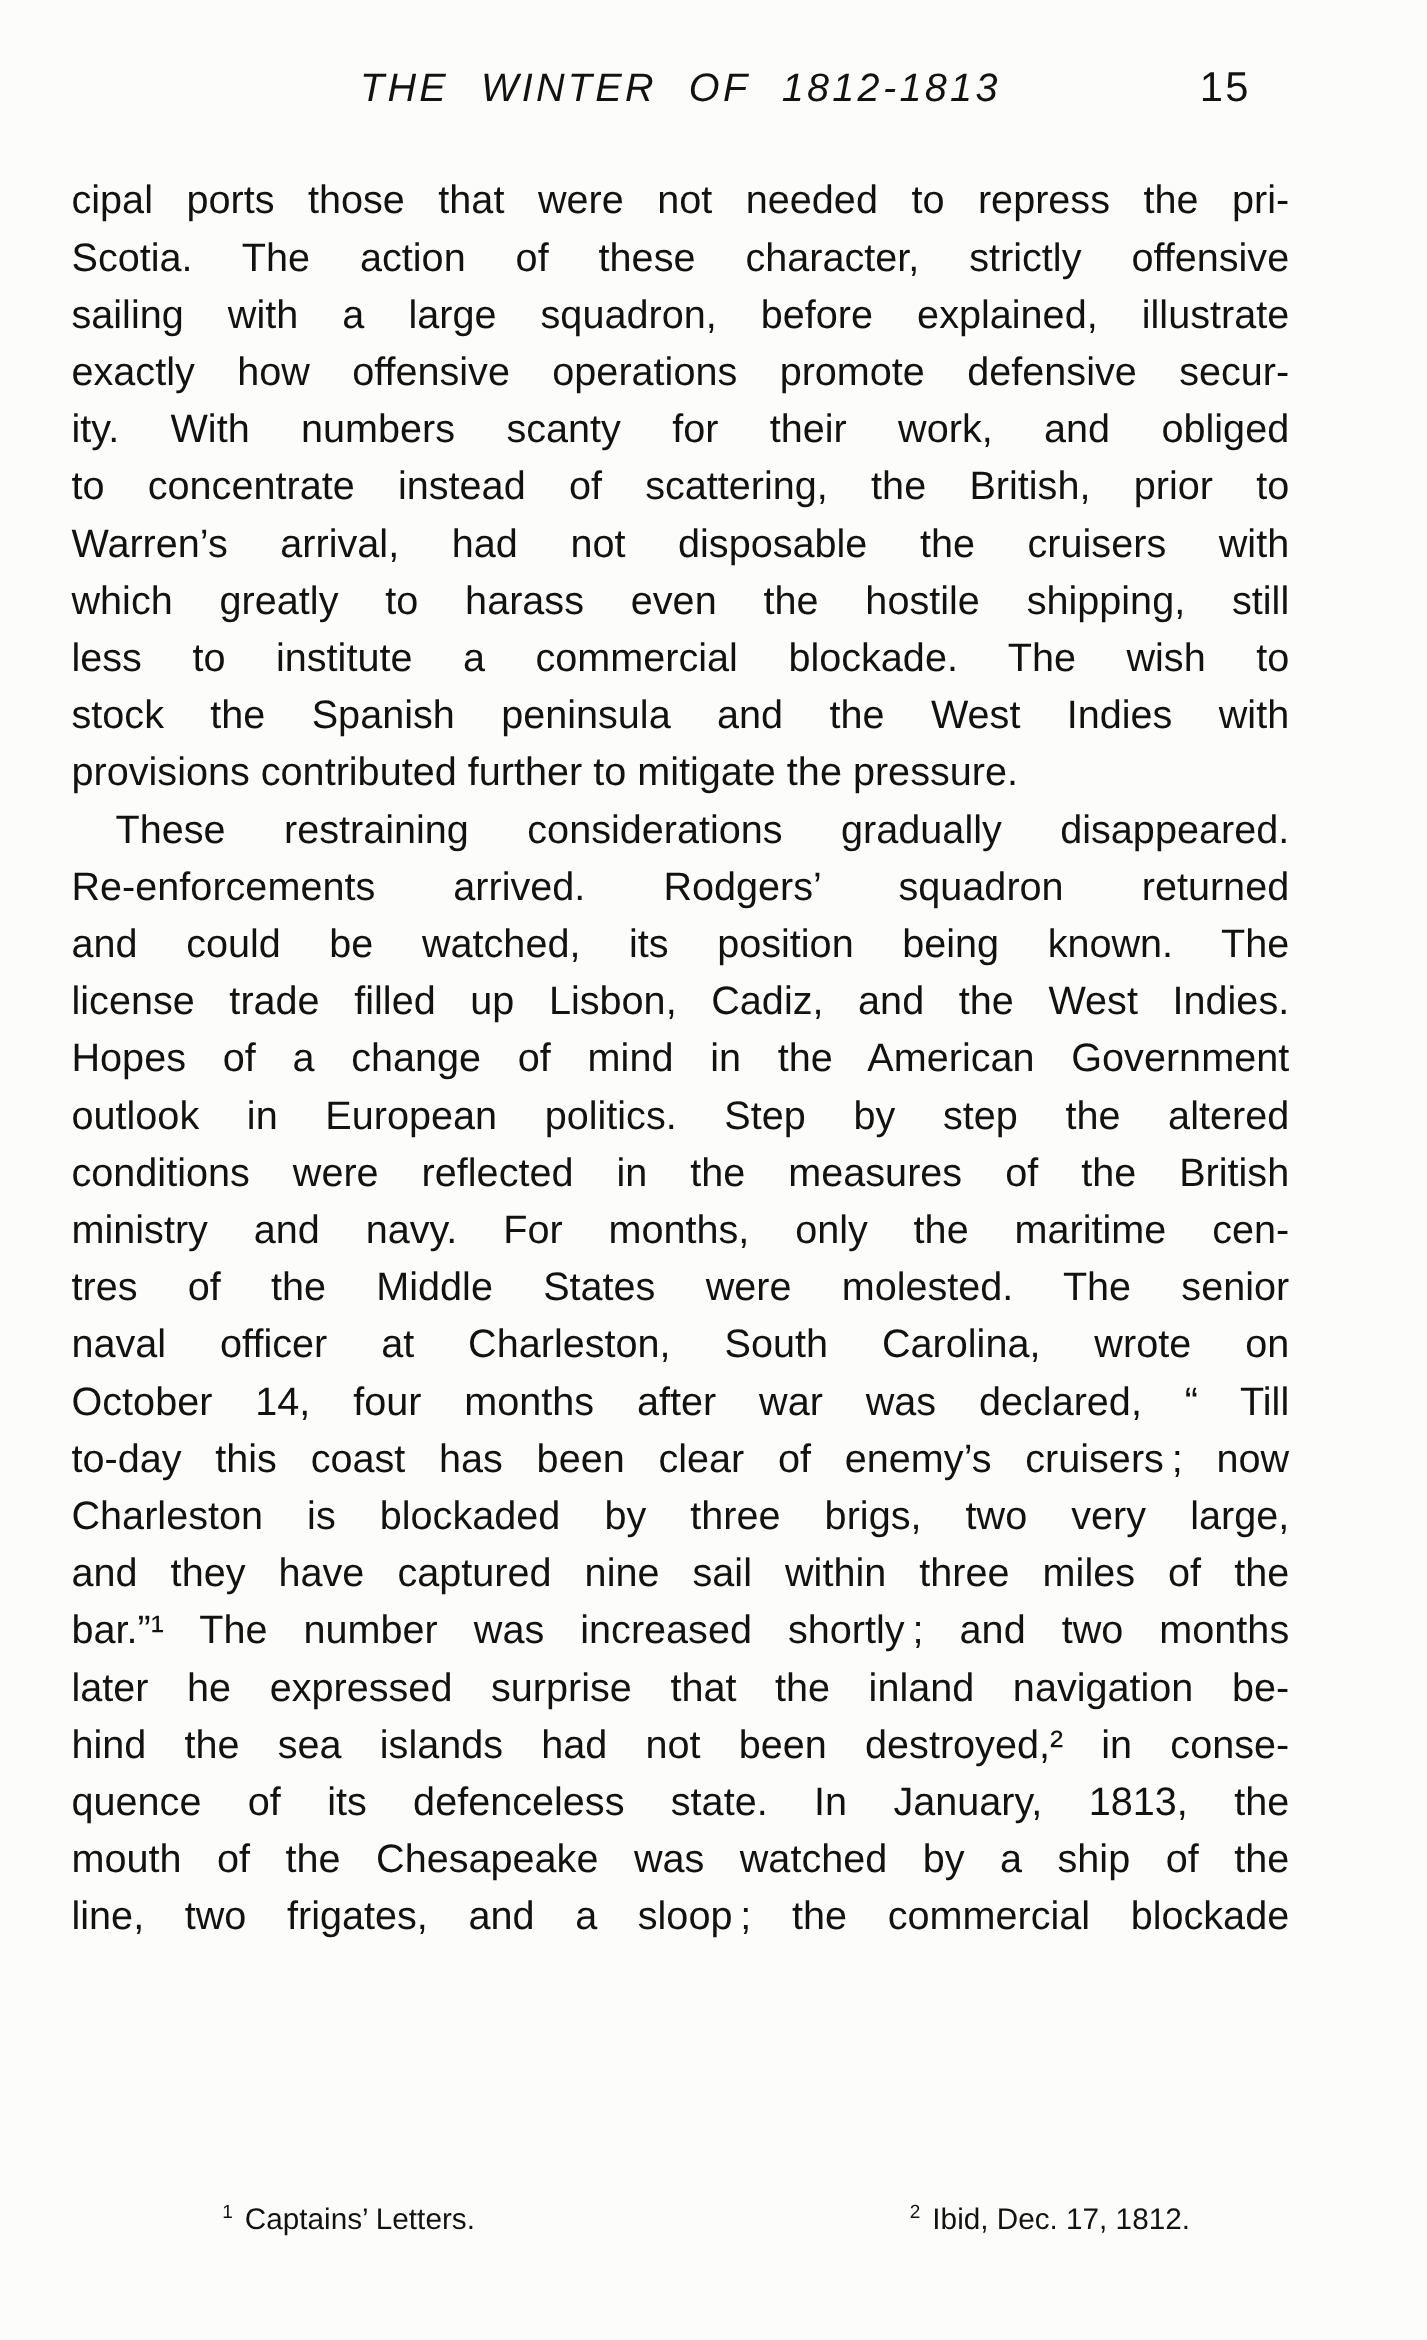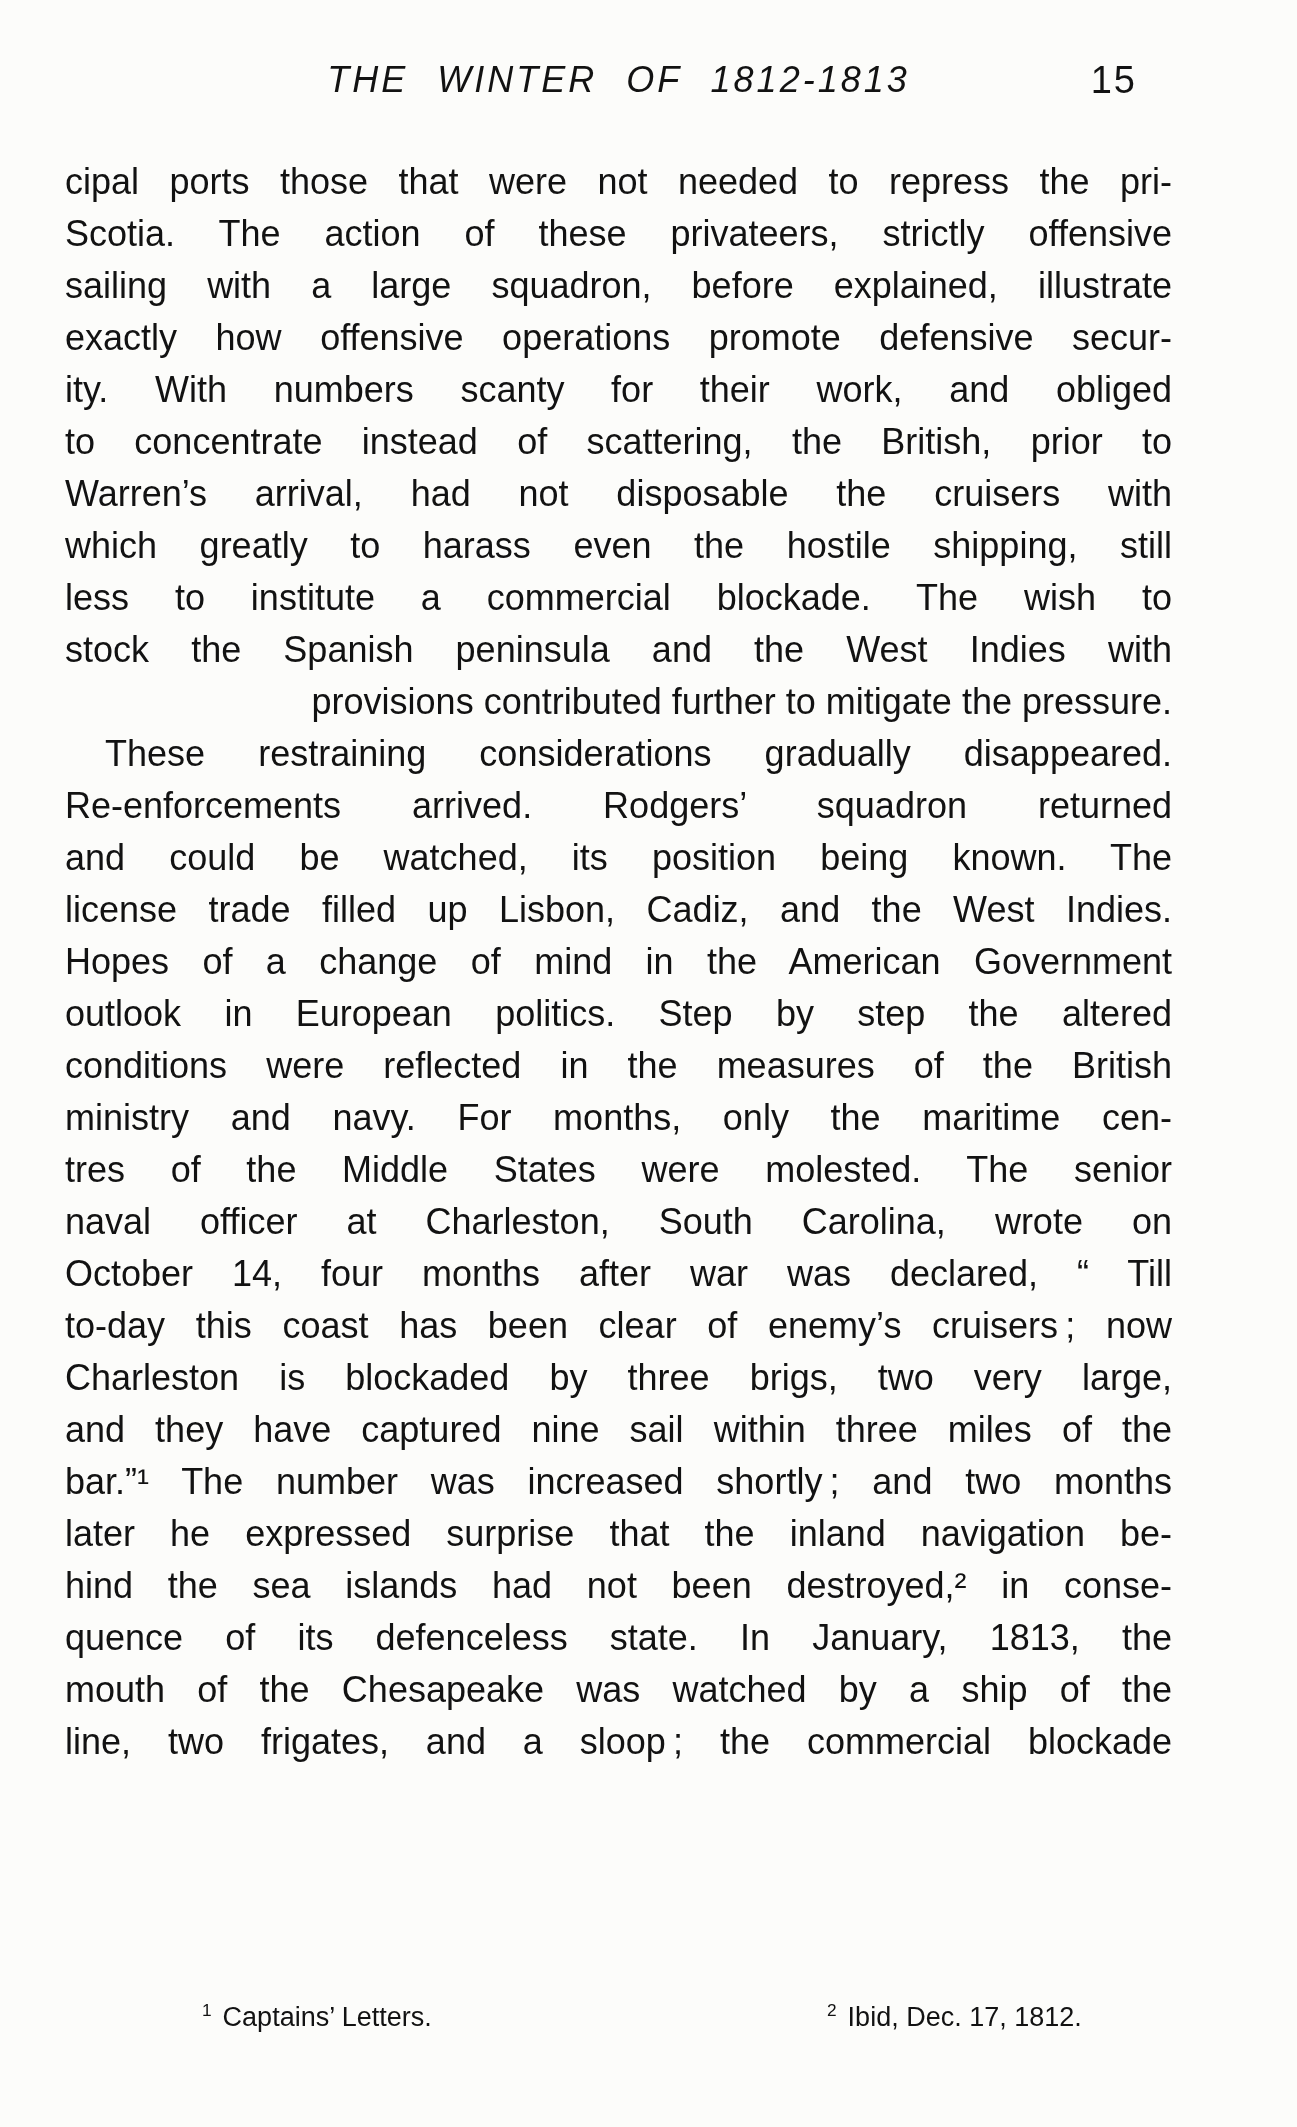--- a/index.html
+++ b/index.html
@@ -46,21 +46,21 @@
     position: absolute;
     top: 156px;
     left: 65px;
     width: 1107px;
     font-size: 36px;
   }
   .line {
     height: 52px;
     line-height: 52px;
     white-space: normal;
-    text-align: right;
+    text-align: left;
   }
   .line.j {
     text-align: justify;
     text-align-last: justify;
   }
   .line.indent { text-indent: 40px; }
   .footnotes {
     position: absolute;
     top: 2000px;
     left: 65px;
@@ -84,21 +84,21 @@
 <div class="page">
 
   <div class="running-head">
     <div class="running-title">THE WINTER OF 1812-1813</div>
     <div class="page-number">15</div>
   </div>
 
   <div class="body-text">
 
   <div class="line j">cipal ports those that were not needed to repress the pri-</div>
-      <div class="line j">Scotia.  The action of these privateers, strictly offensive</div>
+      <div class="line j">Scotia.  The action of these character, strictly offensive</div>
       <div class="line j">sailing with a large squadron, before explained, illustrate</div>
       <div class="line j">exactly how offensive operations promote defensive secur-</div>
       <div class="line j">ity.  With numbers scanty for their work, and obliged</div>
       <div class="line j">to concentrate instead of scattering, the British, prior to</div>
       <div class="line j">Warren’s arrival, had not disposable the cruisers with</div>
       <div class="line j">which greatly to harass even the hostile shipping, still</div>
       <div class="line j">less to institute a commercial blockade.  The wish to</div>
       <div class="line j">stock the Spanish peninsula and the West Indies with</div>
       <div class="line">provisions contributed further to mitigate the pressure.</div>
       <div class="line j indent">These restraining considerations gradually disappeared.</div>

